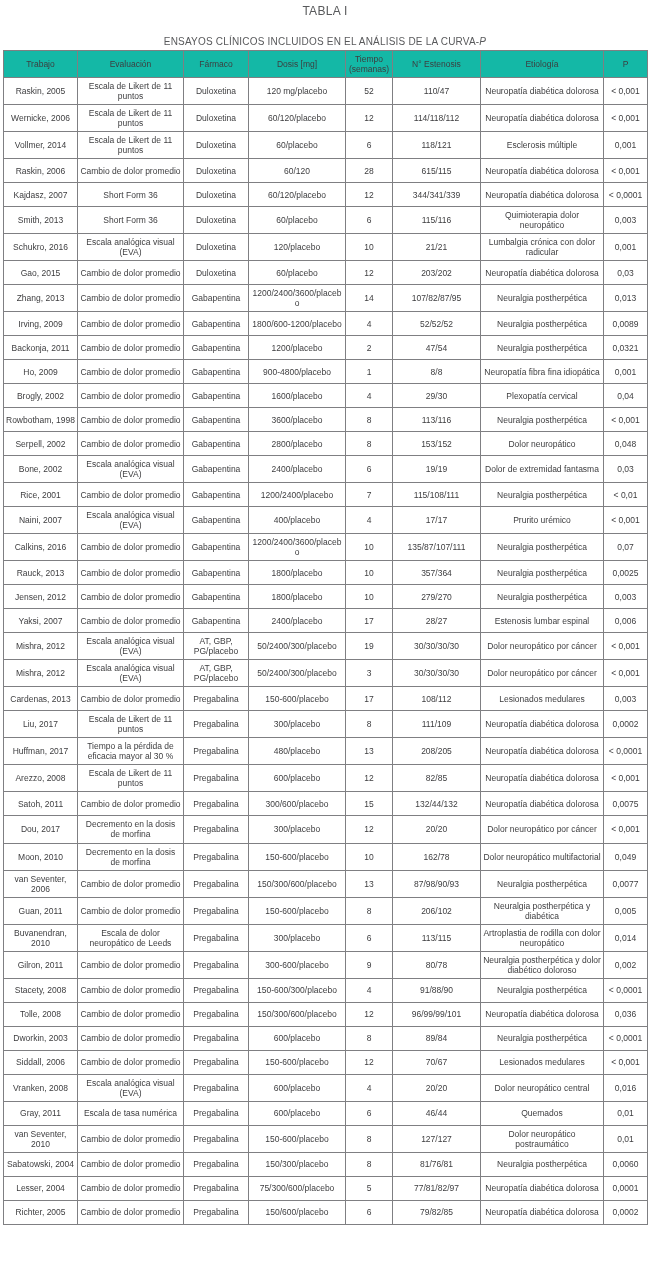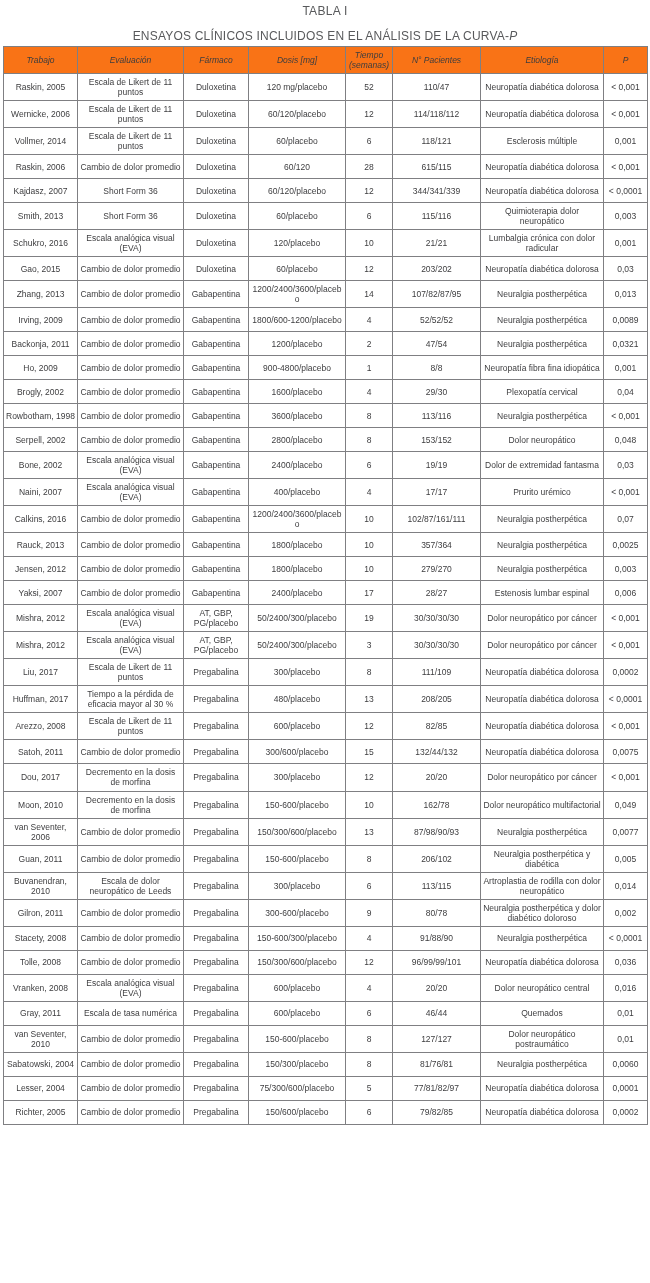--- a/index.html
+++ b/index.html
@@ -5,41 +5,40 @@
   html,body { margin:0; padding:0; background:#ffffff; }
   .page {
     width:650px;
     box-sizing:border-box;
     padding:4px 3px 6px 3px;
     font-family:"Liberation Sans", sans-serif;
     color:#404042;
   }
   .title-block { text-align:center; margin-bottom:3px; }
   .title-line1 { font-size:12px; color:#58595b; letter-spacing:0.3px; }
-  .title-line2 { font-size:12px; color:#58595b; letter-spacing:0.2px; margin-top:11px; }
+  .title-line2 { font-size:10px; color:#58595b; letter-spacing:0.2px; margin-top:18px; }
   .title-line2 i { font-style:italic; }
   table.trials {
     border-collapse:collapse;
     table-layout:fixed;
     width:644px;
     margin:0 auto;
   }
   table.trials th, table.trials td {
     border:1px solid #7f7f82;
     font-size:8.5px;
     line-height:1.18;
     text-align:center;
     vertical-align:middle;
     padding:3px 2px;
     word-wrap:break-word;
     color:#3d3d3f;
   }
   table.trials th {
-    background:#f97316;
-    font-style:italic;
+    background:#14b8a6;
     font-weight:normal;
     height:20px;
   }
   table.trials td { height:17px; background:#ffffff; }
 </style>
 </head>
 <body>
 
 <div class="page">
   <div class="title-block">
@@ -58,21 +57,21 @@
       <col style="width:123px">
       <col style="width:44px">
     </colgroup>
     <thead>
       <tr>
           <th>Trabajo</th>
           <th>Evaluación</th>
           <th>Fármaco</th>
           <th>Dosis [mg]</th>
           <th>Tiempo (semanas)</th>
-          <th>N° Pacientes</th>
+          <th>N° Estenosis</th>
           <th>Etiología</th>
           <th>P</th>
         </tr>
     </thead>
     <tbody>
         <tr>
           <td>Raskin, 2005</td>
           <td>Escala de Likert de 11 puntos</td>
           <td>Duloxetina</td>
           <td>120 mg/placebo</td>
@@ -225,36 +224,46 @@
           <td>Bone, 2002</td>
           <td>Escala analógica visual (EVA)</td>
           <td>Gabapentina</td>
           <td>2400/placebo</td>
           <td>6</td>
           <td>19/19</td>
           <td>Dolor de extremidad fantasma</td>
           <td>0,03</td>
         </tr>
         <tr>
+          <td>Rice, 2001</td>
+          <td>Cambio de dolor promedio</td>
+          <td>Gabapentina</td>
+          <td>1200/2400/placebo</td>
+          <td>7</td>
+          <td>115/108/111</td>
+          <td>Neuralgia postherpética</td>
+          <td>&lt; 0,01</td>
+        </tr>
+        <tr>
           <td>Naini, 2007</td>
           <td>Escala analógica visual (EVA)</td>
           <td>Gabapentina</td>
           <td>400/placebo</td>
           <td>4</td>
           <td>17/17</td>
           <td>Prurito urémico</td>
           <td>&lt; 0,001</td>
         </tr>
         <tr>
           <td>Calkins, 2016</td>
           <td>Cambio de dolor promedio</td>
           <td>Gabapentina</td>
           <td>1200/2400/3600/placebo</td>
           <td>10</td>
-          <td>102/87/161/111</td>
+          <td>135/87/107/111</td>
           <td>Neuralgia postherpética</td>
           <td>0,07</td>
         </tr>
         <tr>
           <td>Rauck, 2013</td>
           <td>Cambio de dolor promedio</td>
           <td>Gabapentina</td>
           <td>1800/placebo</td>
           <td>10</td>
           <td>357/364</td>
@@ -295,20 +304,30 @@
           <td>Mishra, 2012</td>
           <td>Escala analógica visual (EVA)</td>
           <td>AT, GBP, PG/placebo</td>
           <td>50/2400/300/placebo</td>
           <td>3</td>
           <td>30/30/30/30</td>
           <td>Dolor neuropático por cáncer</td>
           <td>&lt; 0,001</td>
         </tr>
         <tr>
+          <td>Cardenas, 2013</td>
+          <td>Cambio de dolor promedio</td>
+          <td>Pregabalina</td>
+          <td>150-600/placebo</td>
+          <td>17</td>
+          <td>108/112</td>
+          <td>Lesionados medulares</td>
+          <td>0,003</td>
+        </tr>
+        <tr>
           <td>Liu, 2017</td>
           <td>Escala de Likert de 11 puntos</td>
           <td>Pregabalina</td>
           <td>300/placebo</td>
           <td>8</td>
           <td>111/109</td>
           <td>Neuropatía diabética dolorosa</td>
           <td>0,0002</td>
         </tr>
         <tr>
@@ -415,20 +434,40 @@
           <td>Tolle, 2008</td>
           <td>Cambio de dolor promedio</td>
           <td>Pregabalina</td>
           <td>150/300/600/placebo</td>
           <td>12</td>
           <td>96/99/99/101</td>
           <td>Neuropatía diabética dolorosa</td>
           <td>0,036</td>
         </tr>
         <tr>
+          <td>Dworkin, 2003</td>
+          <td>Cambio de dolor promedio</td>
+          <td>Pregabalina</td>
+          <td>600/placebo</td>
+          <td>8</td>
+          <td>89/84</td>
+          <td>Neuralgia postherpética</td>
+          <td>&lt; 0,0001</td>
+        </tr>
+        <tr>
+          <td>Siddall, 2006</td>
+          <td>Cambio de dolor promedio</td>
+          <td>Pregabalina</td>
+          <td>150-600/placebo</td>
+          <td>12</td>
+          <td>70/67</td>
+          <td>Lesionados medulares</td>
+          <td>&lt; 0,001</td>
+        </tr>
+        <tr>
           <td>Vranken, 2008</td>
           <td>Escala analógica visual (EVA)</td>
           <td>Pregabalina</td>
           <td>600/placebo</td>
           <td>4</td>
           <td>20/20</td>
           <td>Dolor neuropático central</td>
           <td>0,016</td>
         </tr>
         <tr>

